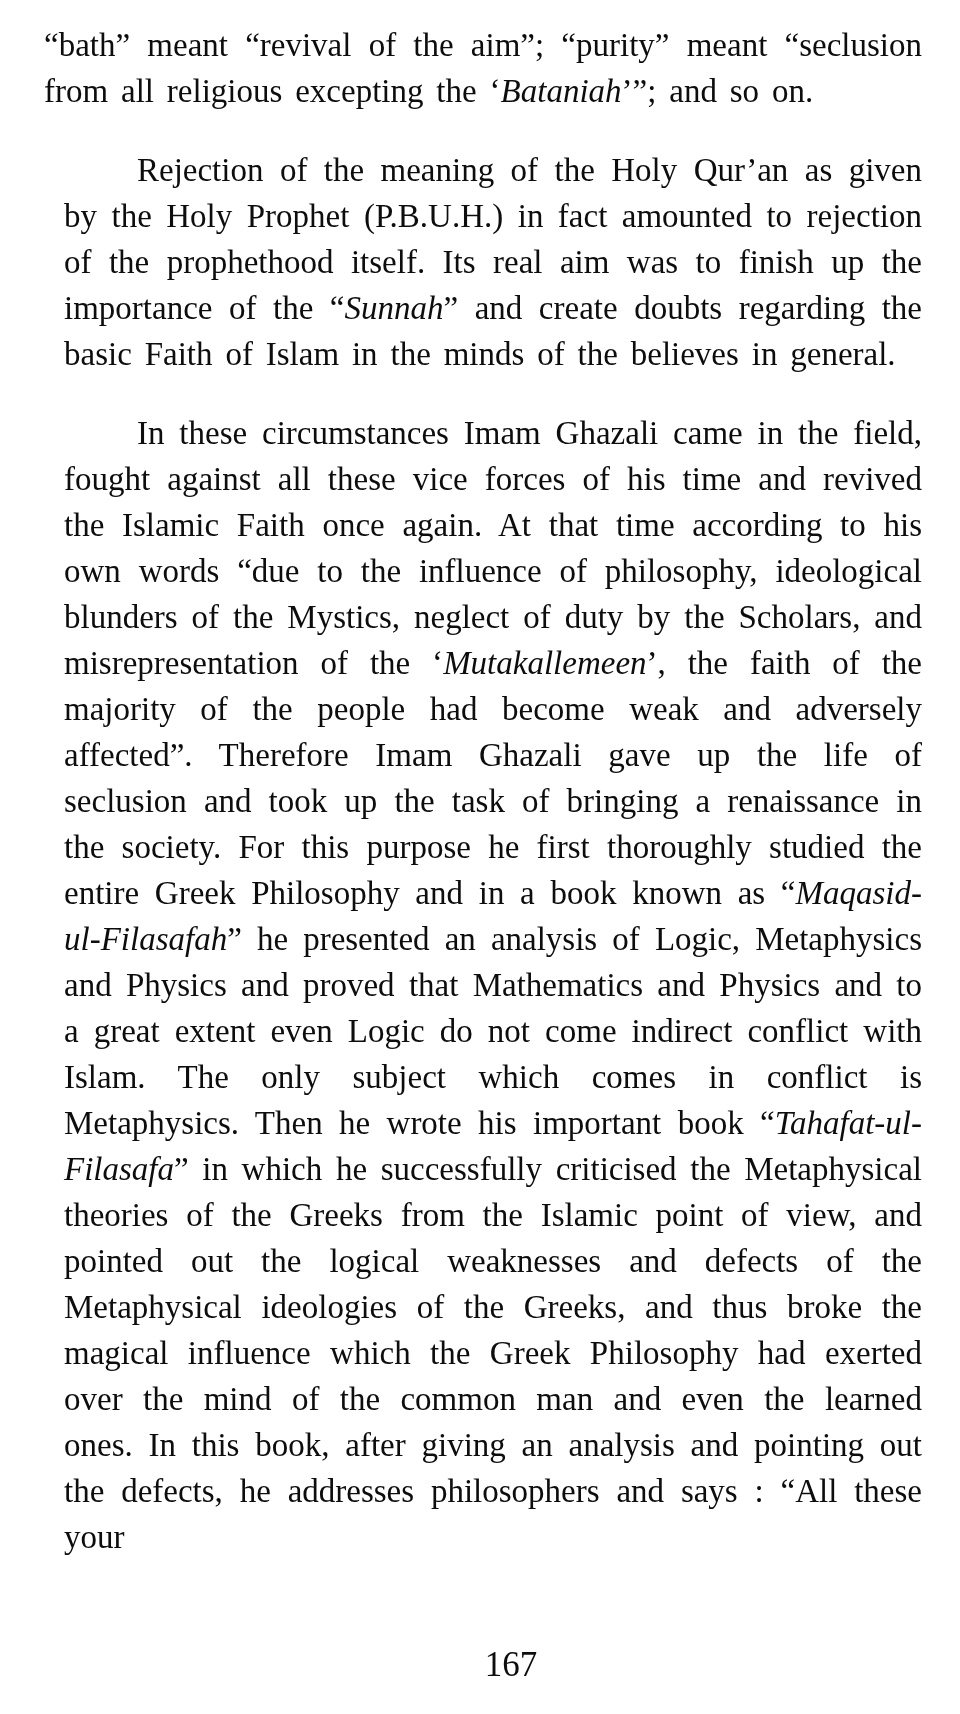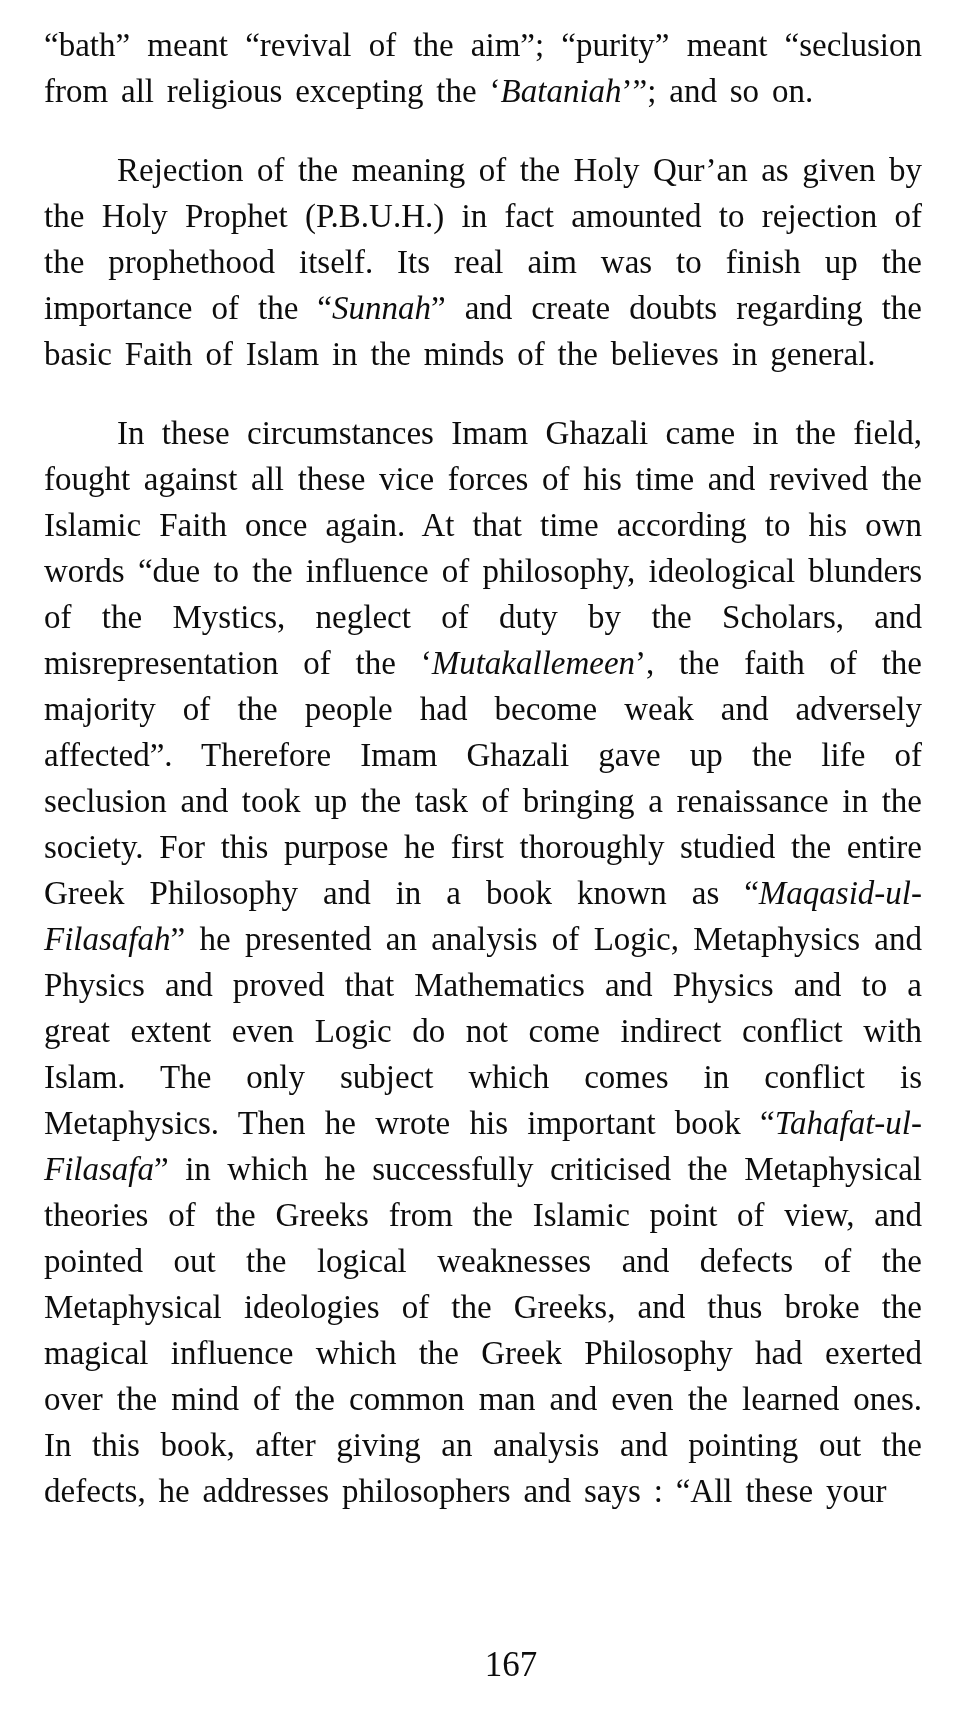--- a/index.html
+++ b/index.html
@@ -32,20 +32,21 @@
   .para {
     font-size: 33px;
     line-height: 46px;
     text-align: justify;
     word-spacing: 0.14em;
     margin: 0 0 33px 0;
     color: #0d0d0d;
   }
   .para.indent {
     text-indent: 73px;
+    margin-left: 20px;
   }
   .italic {
     font-style: italic;
   }
   .page-number {
     position: absolute;
     top: 1645px;
     left: 0;
     width: 960px;
     text-align: center;

